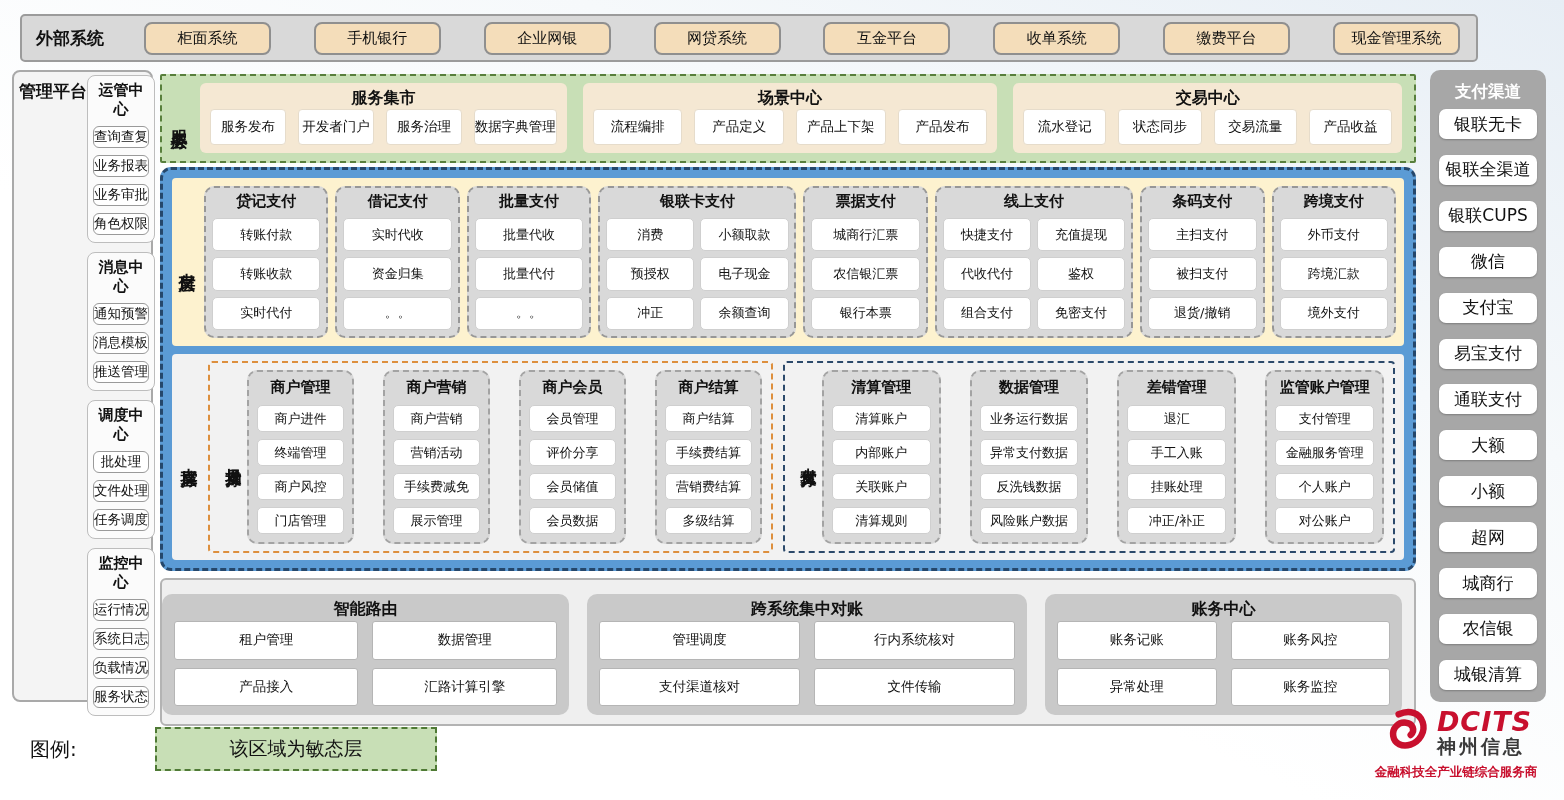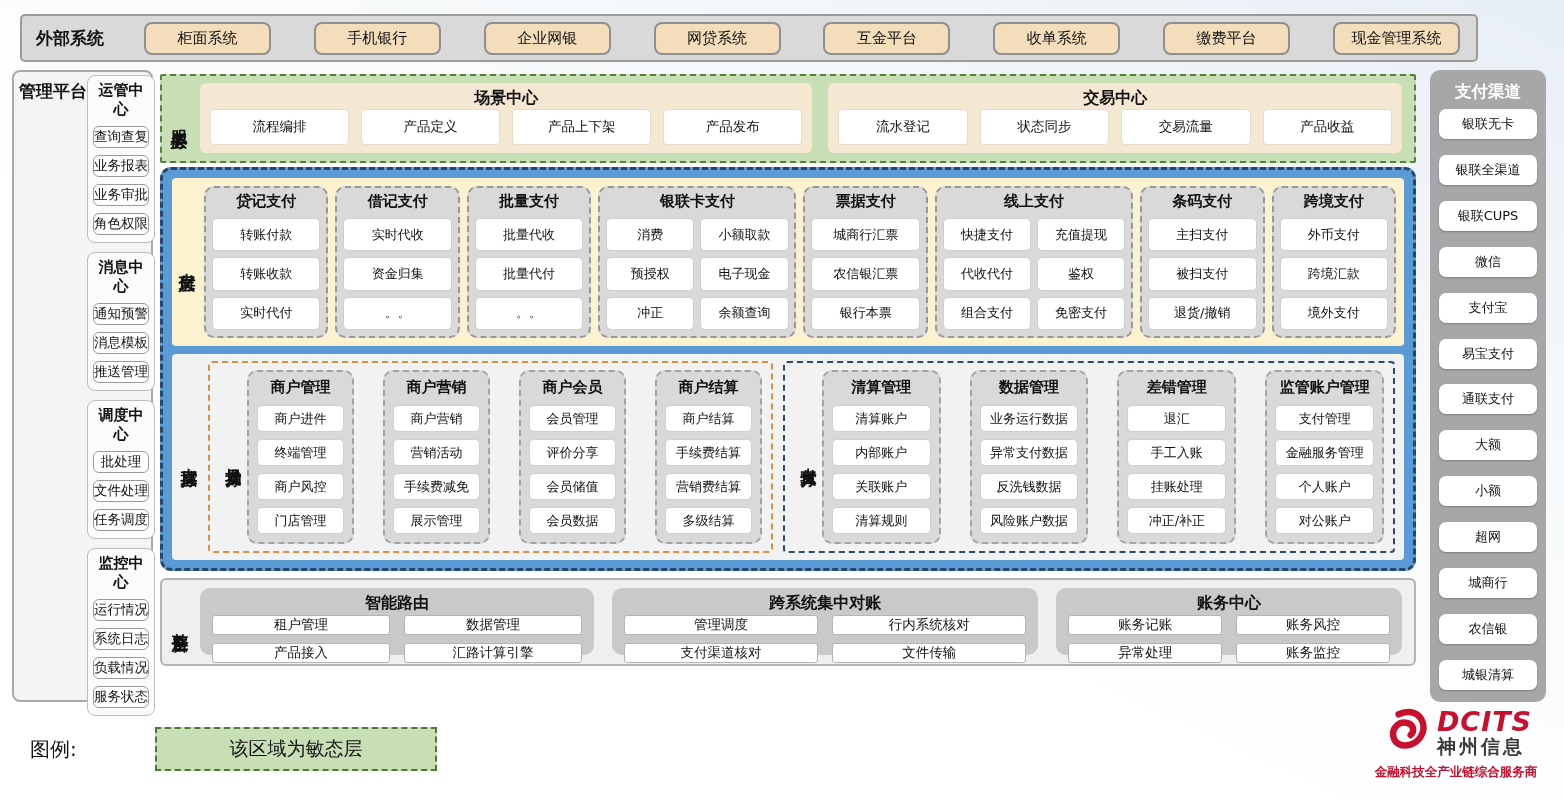--- a/index.html
+++ b/index.html
@@ -80,42 +80,42 @@
   .support-cols { flex: 1; display: flex; gap: 29px; }
   .support-col { flex: 1; background: #d9d9d9; border: 2px dashed #a3a3a3; border-radius: 10px;
                  padding: 4px 8px 8px; display: flex; flex-direction: column; gap: 7px; }
   .support-col-title { font-weight: bold; font-size: 15px; text-align: center;
                        height: 22px; line-height: 22px; flex: none; white-space: nowrap; }
   .support-btn { flex: 1; background: #fff; border: 1px solid #cfcfcf; border-radius: 5px;
                  display: flex; align-items: center; justify-content: center; font-size: 13px;
                  white-space: nowrap; }
 
   
-  .integration-layer { position: absolute; left: 160px; top: 578px; width: 1256px; height: 88px;
-                       background: #efefef; border: 2px solid #b3b3b3; border-radius: 6px; display: flex; }
+  .integration-layer { position: absolute; left: 160px; top: 578px; width: 1256px; height: 148px;
+                       background: #efefef; border: 2px solid #b3b3b3; border-radius: 6px; display: flex; flex-direction: column; }
   .integration-label { width: 38px; flex: none; font-size: 17px; }
   .integration-cards { flex: 1; display: flex; gap: 18px; padding: 8px 12px 9px 0; }
   .integration-card { background: #c9c9c9; border-radius: 10px; padding: 2px 12px 9px;
                       display: flex; flex-direction: column; }
   .integration-card-title { font-weight: bold; font-size: 16px; text-align: center;
                             height: 25px; line-height: 25px; flex: none; }
   .integration-grid { flex: 1; display: grid; grid-template-columns: 1fr 1fr; gap: 8px 14px; }
   .int-btn { background: #fff; border: 1px solid #b5b5b5; border-radius: 3px;
              display: flex; align-items: center; justify-content: center; font-size: 13.5px;
              white-space: nowrap; }
 
   
   .right-sidebar { position: absolute; left: 1430px; top: 70px; width: 116px; height: 632px;
                    background: #a7a7a7; border-radius: 10px; display: flex; flex-direction: column;
                    padding: 9px 9px 12px; }
   .right-title { color: #fff; font-weight: bold; font-size: 16.5px; text-align: center;
                  padding: 2px 0 6px; flex: none; }
   .right-items { flex: 1; display: flex; flex-direction: column; justify-content: space-between; }
   .chan-btn { height: 30px; flex: none; background: #fff; border-radius: 7px;
-              display: flex; align-items: center; justify-content: center; font-size: 13px;
+              display: flex; align-items: center; justify-content: center; font-size: 17px;
               box-shadow: 0 1px 2px rgba(0,0,0,0.25); white-space: nowrap; }
 
   
   .legend { position: absolute; left: 30px; top: 727px; display: flex; align-items: center; }
   .legend-label { font-size: 20px; width: 125px; flex: none; }
   .legend-items { display: flex; gap: 10px; }
   .legend-box { width: 282px; height: 44px; display: flex; align-items: center; justify-content: center;
                 font-size: 19px; }
   .legend-box.green { background: #c8dfb6; border: 2.5px dashed #4f7a35; }
   .legend-box.blue { background: #5b9bd5; border: 2.5px dashed #1f4c7d; width: 276px; }
@@ -176,20 +176,29 @@
           <div class="side-btn">系统日志</div>
           <div class="side-btn">负载情况</div>
           <div class="side-btn">服务状态</div>
         </div>
       </div>
   </div>
 
   <div class="service-layer">
     <div class="v-label service-label">服务层</div>
     <div class="service-cards">
+        <div class="service-card" style="flex: 365 1 0%;">
+          <div class="service-card-title">服务集市</div>
+          <div class="service-card-items">
+            <div class="svc-btn">服务发布</div>
+            <div class="svc-btn">开发者门户</div>
+            <div class="svc-btn">服务治理</div>
+            <div class="svc-btn">数据字典管理</div>
+          </div>
+        </div>
         <div class="service-card" style="flex: 415 1 0%;">
           <div class="service-card-title">场景中心</div>
           <div class="service-card-items">
             <div class="svc-btn">流程编排</div>
             <div class="svc-btn">产品定义</div>
             <div class="svc-btn">产品上下架</div>
             <div class="svc-btn">产品发布</div>
           </div>
         </div>
         <div class="service-card" style="flex: 388 1 0%;">

